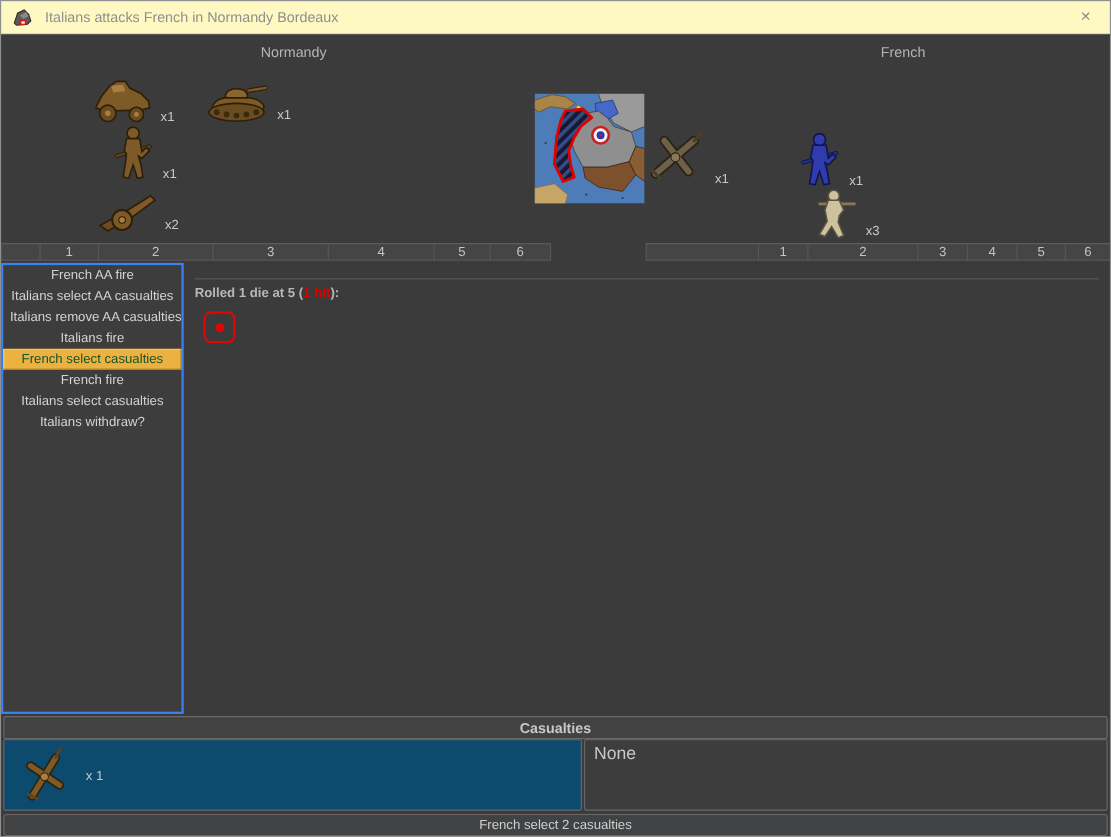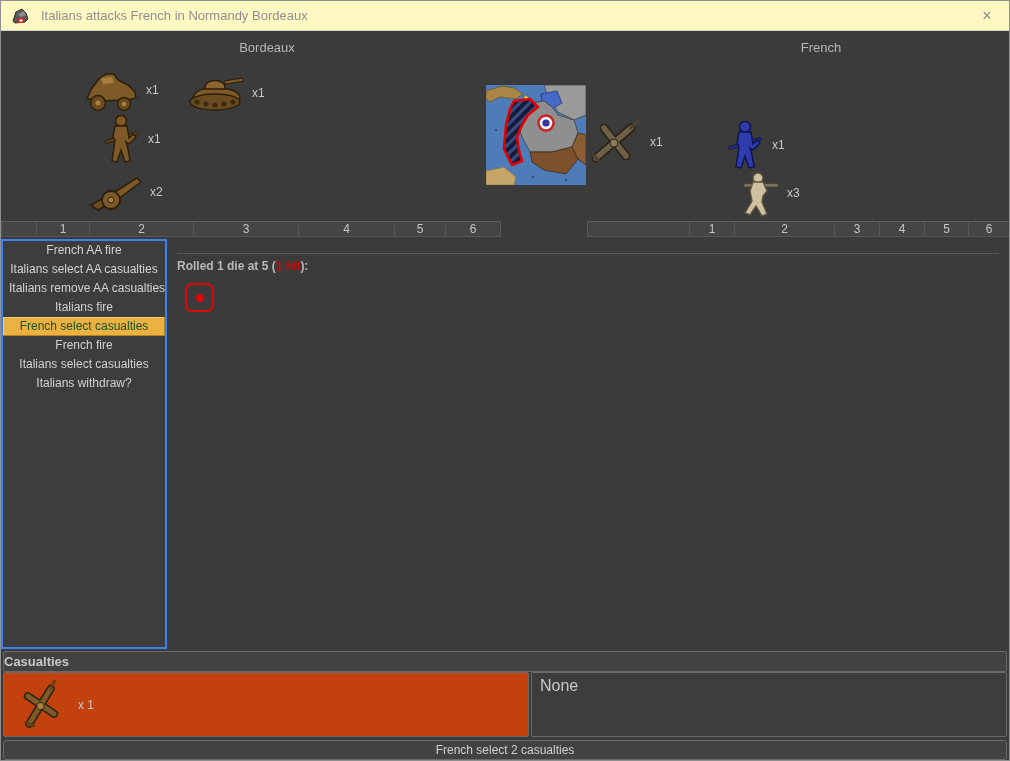--- a/index.html
+++ b/index.html
@@ -21,21 +21,21 @@
     position:absolute; right:0; top:0; width:44px; height:29px;
     display:flex; align-items:center; justify-content:center;
     color:#8a8a8a; font-size:16px; cursor:default;
   }
   
   .units-panel { position:absolute; left:0; top:30px; right:0; height:190px; }
   .side-header { position:absolute; top:9px; transform:translateX(-50%);
     font-size:13px; color:#b5b5b5; }
   .hdr-attacker { left:266px; }
   .hdr-defender { left:820px; }
-  .unit { position:absolute; display:flex; align-items:center; gap:7px; }
+  .unit { position:absolute; display:flex; align-items:flex-end; gap:7px; }
   .unit .cnt { font-size:12px; color:#c8c8c8; }
   .u-armored-car { left:82px;  top:36px; }
   .u-tank        { left:186px; top:44px; }
   .u-infantry-it { left:100px; top:82px; }
   .u-artillery   { left:84px;  top:142px; }
   .u-fighter     { left:586px; top:84px; }
   .u-inf-blue    { left:724px; top:88px; }
   .u-inf-tan     { left:735px; top:138px; }
   .battle-map { position:absolute; left:485px; top:54px; width:100px; height:100px; }
   
@@ -67,25 +67,25 @@
     margin:10px 0 0 8px; width:29px; height:29px;
     border:2px solid #e30505; border-radius:7px;
     display:flex; align-items:center; justify-content:center;
   }
   .die .pip { width:8px; height:8px; border-radius:50%; background:#e30505; }
   
   .cas-header {
     position:absolute; left:2px; right:2px; top:650px; height:21px;
     border:1px solid #6a6a6a; background:#424242;
     font-size:13px; font-weight:bold; color:#c8c8c8;
-    line-height:19px; border-radius:2px;
+    text-align:center; line-height:19px; border-radius:2px;
   }
   .cas-left {
     position:absolute; left:2px; top:671px; width:526px; height:65px;
-    border:1px solid #6a6a6a; background:#c2410c; border-radius:2px;
+    border:1px solid #6a6a6a; background:#0c4a6e; border-radius:2px;
     display:flex; align-items:center; padding-left:12px; gap:12px;
   }
   .cas-right {
     position:absolute; left:530px; right:2px; top:671px; height:65px;
     border:1px solid #6a6a6a; background:#3d3d3d; border-radius:2px;
     padding:4px 8px; font-size:16px; color:#c8c8c8;
   }
   .cas-left .cnt { font-size:12px; color:#c8c8c8; }
   
   .statusbar {
@@ -104,21 +104,21 @@
       <polygon points="4,14 7,5 13,2 17,6 19,12 16,15 6,16" fill="#5a5a5a" stroke="#2c2c2c" stroke-width="1"></polygon>
       <polygon points="9,7 15,4 17,8 12,10" fill="#8a8a8a"></polygon>
       <polygon points="8,11 16,11 14,16 9,16" fill="#cc2222"></polygon>
       <rect x="10.5" y="12.5" width="3" height="2" fill="#ffffff"></rect>
     </svg>
     <span class="title">Italians attacks French in Normandy Bordeaux</span>
     <div class="close-btn">×</div>
   </div>
 
   <div class="units-panel">
-    <div class="side-header hdr-attacker">Bordeaux</div>
+    <div class="side-header hdr-attacker">Normandy</div>
     <div class="side-header hdr-defender">French</div>
 
     <div class="unit u-armored-car">
       <svg width="56" height="46" viewBox="0 0 56 46">
         <path d="M4,31 L9,21 L16,12 L23,7 L31,7 L35,13 L45,18 L52,25 L53,31 L45,33 L12,34 Z" fill="#7d5a28" stroke="#2e1f08" stroke-width="1.5"></path>
         <path d="M18,11 L29,10 L31,16 L20,17 Z" fill="#a97f3f"></path>
         <circle cx="15" cy="36" r="7.5" fill="#6b4c20" stroke="#2e1f08" stroke-width="1.5"></circle>
         <circle cx="15" cy="36" r="2.5" fill="#a97f3f"></circle>
         <circle cx="41" cy="37" r="6.5" fill="#6b4c20" stroke="#2e1f08" stroke-width="1.5"></circle>
         <circle cx="41" cy="37" r="2.2" fill="#a97f3f"></circle>

